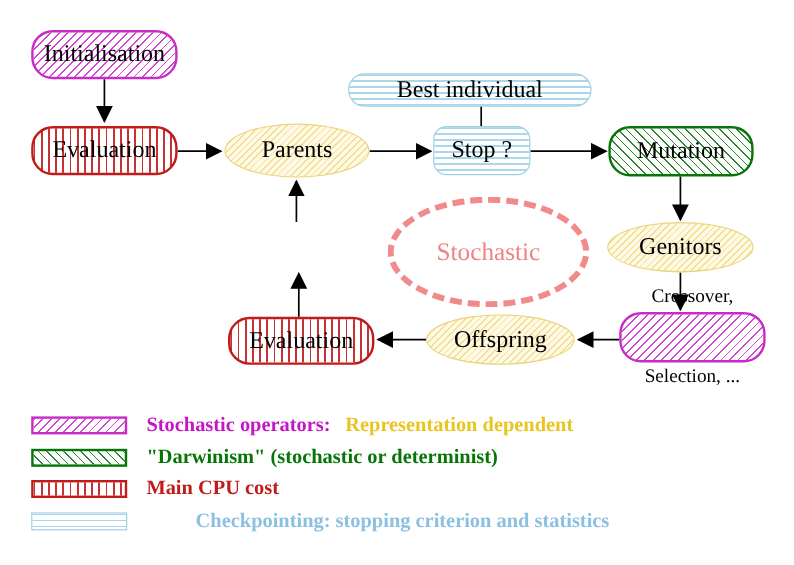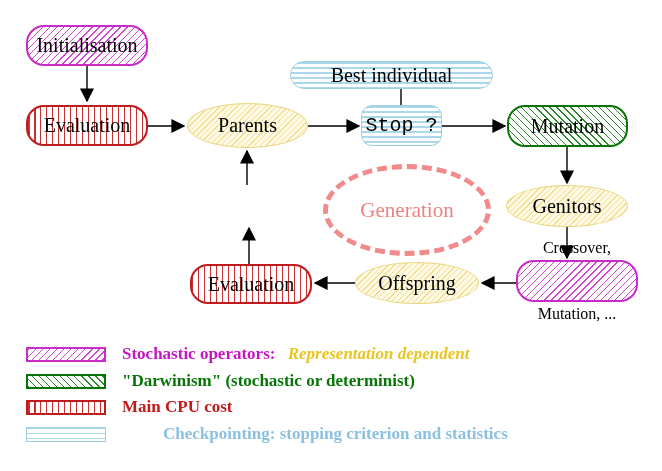--- a/index.html
+++ b/index.html
@@ -93,42 +93,42 @@
   </svg>
 
   <div class="node hatch-magenta" style="left:26px;top:25px;width:122px;height:41px;">Initialisation</div>
 
   <div class="node stripe-red" style="left:26px;top:105px;width:122px;height:41px;">Evaluation</div>
 
   <div class="node ellipse-yellow" style="left:187px;top:103px;width:121px;height:45px;">Parents</div>
 
   <div class="node stripe-cyan" style="left:290px;top:40px;width:203px;height:28px;margin-top:21px;">Best individual</div>
 
-  <div class="node stripe-cyan" style="left:361px;top:105px;width:81px;height:41px;border-radius:11px;font-family:Liberation Mono, monospace;">Stop ?</div>
+  <div class="node stripe-cyan" style="left:361px;top:105px;width:81px;height:41px;border-radius:11px;">Stop ?</div>
 
   <div class="node hatch-green" style="left:507px;top:105px;width:121px;height:42px;">Mutation</div>
 
 
-  <div class="generation-ellipse" style="left:323px;top:164px;width:168px;height:92px;">Generation</div>
+  <div class="generation-ellipse" style="left:323px;top:164px;width:168px;height:92px;">Stochastic</div>
 
   <div class="node ellipse-yellow" style="left:506px;top:185px;width:122px;height:42px;">Genitors</div>
 
   <div class="node stripe-red" style="left:190px;top:264px;width:122px;height:40px;">Evaluation</div>
 
   <div class="node ellipse-yellow" style="left:355px;top:262px;width:124px;height:42px;">Offspring</div>
 
   <div class="node hatch-magenta two-line" style="left:516px;top:260px;width:122px;height:42px;flex-direction:column;gap:48px;">
     <div>Crossover,</div>
-    <div>Mutation, ...</div>
+    <div>Selection, ...</div>
   </div>
 
   <div class="legend-swatch hatch-magenta" style="left:26px;top:347px;"></div>
   <div class="legend-text" style="top:344px;">
     <span class="lg-magenta">Stochastic operators:</span>
-    <span class="lg-gold" style="margin-left:8px;font-style:italic;">Representation dependent</span>
+    <span class="lg-gold" style="margin-left:8px;">Representation dependent</span>
   </div>
 
   <div class="legend-swatch hatch-green" style="left:26px;top:374px;"></div>
   <div class="legend-text lg-green" style="top:371px;">"Darwinism" (stochastic or determinist)</div>
 
   <div class="legend-swatch stripe-red" style="left:26px;top:400px;"></div>
   <div class="legend-text lg-red" style="top:397px;">Main CPU cost</div>
 
   <div class="legend-swatch stripe-cyan" style="left:26px;top:427px;"></div>
   <div class="legend-text lg-cyan" style="top:424px;">Checkpointing: stopping criterion and statistics</div>

